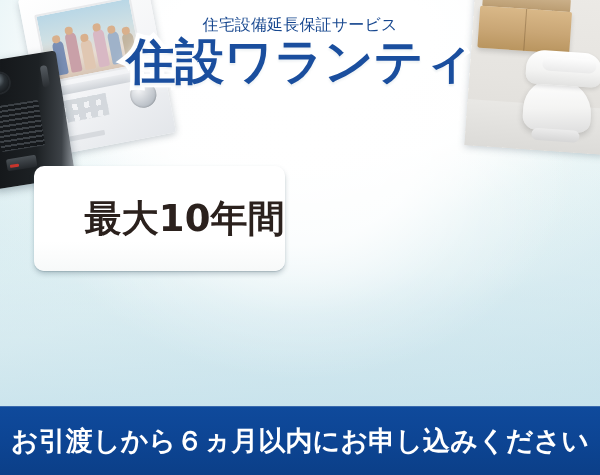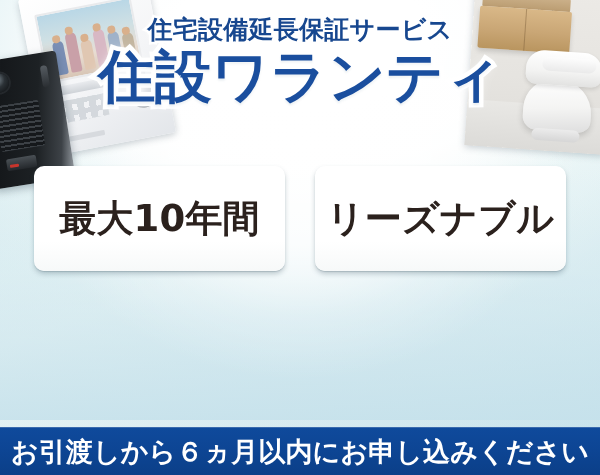--- a/index.html
+++ b/index.html
@@ -258,35 +258,35 @@
   
   .head-wrap {
     position: absolute;
     left: 0; right: 0;
     top: 16px;
     text-align: center;
     pointer-events: none;
   }
   .subtitle {
     display: block;
-    font-size: 25px;
-    font-weight: 700;
+    font-size: 16px;
+    font-weight: 400;
     letter-spacing: 0.01em;
     color: #17478f;
     line-height: 1.08;
     -webkit-text-stroke: 5px #ffffff;
     paint-order: stroke fill;
     text-shadow:
       0 0 6px rgba(255,255,255,0.95),
       0 0 11px rgba(255,255,255,0.8);
   }
   .maintitle {
     display: block;
     margin-top: 4px;
-    font-size: 57px;
+    font-size: 49px;
     font-weight: 700;
     letter-spacing: -0.005em;
     color: #1a4e9e;
     line-height: 1.02;
     -webkit-text-stroke: 9px #ffffff;
     paint-order: stroke fill;
     text-shadow:
       0 0 7px rgba(255,255,255,0.95),
       0 0 14px rgba(255,255,255,0.85),
       0 2px 2px rgba(120,150,170,0.22);
@@ -305,36 +305,36 @@
     row-gap: 18px;
   }
   .feature-box {
     background: linear-gradient(180deg, #ffffff 0%, #ffffff 72%, #f7f9f9 100%);
     border-radius: 10px;
     box-shadow:
       0 3px 5px rgba(70,95,110,0.30),
       0 1px 1px rgba(70,95,110,0.22);
     display: flex;
     align-items: center;
-    justify-content: center;
+    justify-content: flex-end;
   }
   .feature-text {
     font-size: 37px;
     font-weight: 700;
     color: #2b211d;
     letter-spacing: 0.005em;
     line-height: 1;
     white-space: nowrap;
   }
 
   
   .bottom-bar {
     position: absolute;
     left: 0; right: 0; bottom: 0;
-    height: 48px;
+    height: 69px;
     background: linear-gradient(180deg, #0f4a9c 0%, #0d4594 48%, #0b3f88 100%);
     display: flex;
     align-items: center;
     justify-content: center;
     box-shadow: inset 0 1px 0 rgba(255,255,255,0.18);
   }
   .bottom-text {
     color: #ffffff;
     font-size: 27px;
     font-weight: 700;
@@ -402,22 +402,19 @@
 
   <div class="head-wrap">
     <span class="subtitle">住宅設備延長保証サービス</span>
     <span class="maintitle">住設ワランティ</span>
   </div>
 
   <div class="features">
     <div class="feature-box">
       <span class="feature-text">最大10年間</span>
     </div>
-    <div class="feature-box">
-      <span class="feature-text">リーズナブル</span>
-    </div>
   </div>
 
   <div class="bottom-bar">
     <span class="bottom-text">お引渡しから６ヵ月以内にお申し込みください</span>
   </div>
 
 </div>
 
 </body></html>

